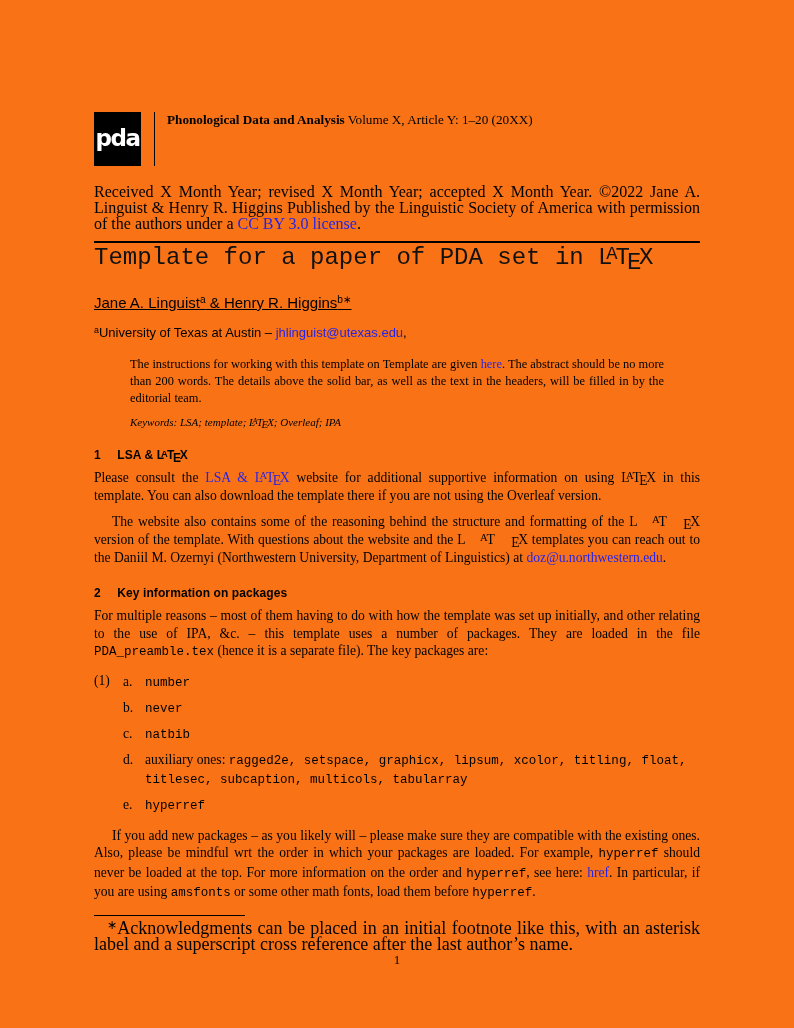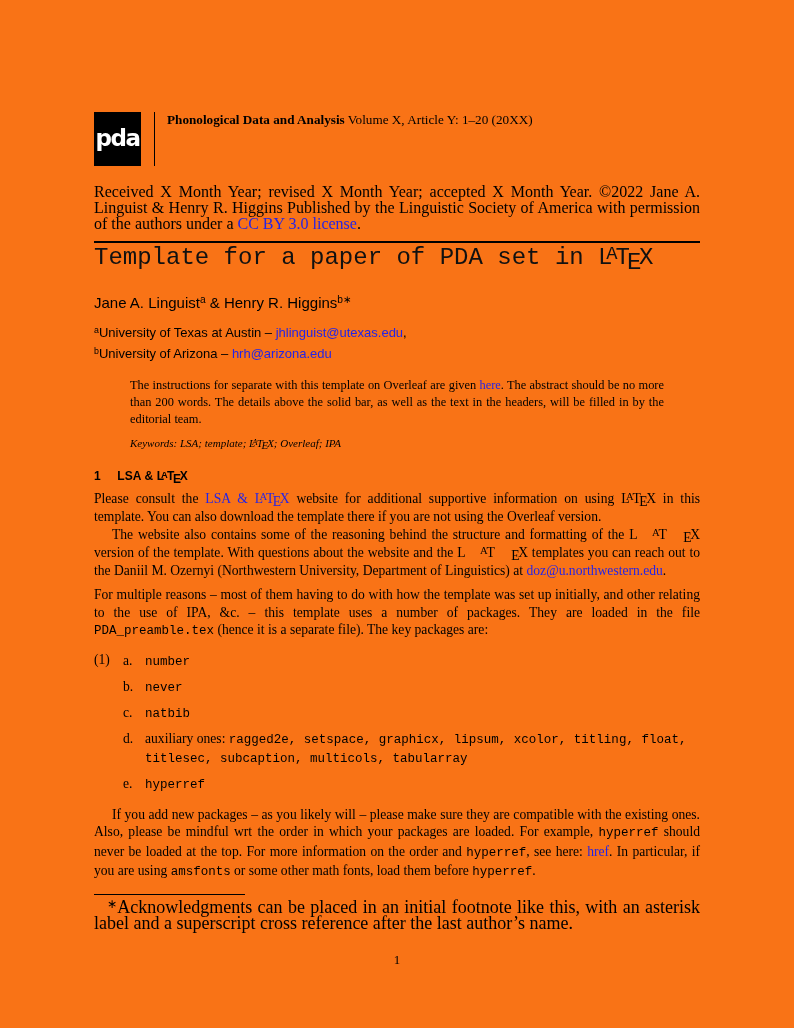--- a/index.html
+++ b/index.html
@@ -29,36 +29,36 @@
 
   .received { margin-top:18px; font-size:16px; line-height:16px; text-align:justify; }
 
   .title-rule { border:none; border-top:2px solid #000; margin-top:9px; }
 
   
   .paper-title {
     font-family:Liberation Mono, monospace;
     font-weight:normal; font-size:24px; line-height:1.25; color:#111;
   }
-  .authors { margin-top:21px; font-family:"Liberation Sans", sans-serif; font-size:15px; }
+  .authors { margin-top:21px; font-family:"Liberation Sans", sans-serif; font-size:15px;text-decoration:underline; }
   .affiliations { margin-top:11px; font-family:"Liberation Sans", sans-serif; font-size:13px; }
-  .affil { line-height:21px; }
+  .affil { line-height:21px;margin-top:8px; }
 
   
   .abstract { margin:13px 36px 0 36px; font-size:12.4px; line-height:17px; text-align:justify; }
   .keywords { margin:9px 36px 0 36px; font-size:11px; font-style:italic; }
 
   
   .section-heading {
     margin-top:20px; font-family:"Liberation Sans", sans-serif;
     font-size:12px; font-weight:bold; letter-spacing:0.1px;
   }
   .sec-num { margin-right:13px; }
   .body-par { margin-top:7px; line-height:17.3px; text-align:justify; }
-  .body-par.indent { margin-top:0; text-indent:18px; }
+  .body-par.indent { margin-top:8px; text-indent:18px; }
   .body-par.after-list { margin-top:12px; text-indent:18px; }
 
   
   .example { display:flex; margin-top:12px; }
   .ex-label { width:29px; flex-shrink:0; }
   .ex-items { flex:1; }
   .ex-item { display:flex; margin-bottom:6.5px; line-height:17.3px; }
   .ex-item:last-child { margin-bottom:0; }
   .ex-letter { width:22px; flex-shrink:0; }
   .ex-text { flex:1; }
@@ -98,37 +98,40 @@
   <p class="received"><span class="seg-plain">Received X Month Year; revised X Month Year; accepted X Month Year. ©2022 Jane A. Linguist &amp; Henry R. Higgins Published by the Linguistic Society of America with permission of the authors under a </span><span class="seg-link">CC BY 3.0 license</span><span class="seg-plain">.</span></p>
 
   <hr class="title-rule">
 
   <h1 class="paper-title"><span class="seg-plain">Template for a paper of PDA set in </span><span class="latex"><span>L</span><span class="la">A</span><span>T</span><span class="le">E</span><span>X</span></span></h1>
 
   <p class="authors"><span class="seg-plain">Jane A. Linguist</span><span class="seg-sup">a</span><span class="seg-plain"> &amp; Henry R. Higgins</span><span class="seg-sup">b∗</span></p>
 
   <div class="affiliations">
     <p class="affil"><span class="seg-sup">a</span><span class="seg-plain">University of Texas at Austin – </span><span class="seg-link">jhlinguist@utexas.edu</span><span class="seg-plain">,</span></p>
-    <p class="affil"><span class="seg-sup">b</span><span class="seg-plain">University of Arizona – </span><span class="seg-link">hrh@arizona.edu</span></p>
   </div>
 
-  <p class="abstract"><span class="seg-plain">The instructions for separate with this template on Overleaf are given </span><span class="seg-link">here</span><span class="seg-plain">. The abstract should be no more than 200 words. The details above the solid bar, as well as the text in the headers, will be filled in by the editorial team.</span></p>
+  <p class="abstract"><span class="seg-plain">The instructions for working with this template on Template are given </span><span class="seg-link">here</span><span class="seg-plain">. The abstract should be no more than 200 words. The details above the solid bar, as well as the text in the headers, will be filled in by the editorial team.</span></p>
 
   <p class="keywords"><span class="seg-plain">Keywords: LSA; template; </span><span class="latex"><span>L</span><span class="la">A</span><span>T</span><span class="le">E</span><span>X</span></span><span class="seg-plain">; Overleaf; IPA</span></p>
 
   <section>
     <h2 class="section-heading">
       <span class="sec-num">1</span>
       <span class="sec-title"><span class="seg-plain">LSA &amp; </span><span class="latex"><span>L</span><span class="la">A</span><span>T</span><span class="le">E</span><span>X</span></span></span>
     </h2>
     <p class="body-par"><span class="seg-plain">Please consult the </span><span class="seg-link">LSA &amp; </span><span class="latex seg-link"><span>L</span><span class="la">A</span><span>T</span><span class="le">E</span><span>X</span></span><span class="seg-plain"> website for additional supportive information on using </span><span class="latex"><span>L</span><span class="la">A</span><span>T</span><span class="le">E</span><span>X</span></span><span class="seg-plain"> in this template. You can also download the template there if you are not using the Overleaf version.</span></p>
     <p class="body-par indent"><span class="seg-plain">The website also contains some of the reasoning behind the structure and formatting of the </span><span class="latex"><span>L</span><span class="la">A</span><span>T</span><span class="le">E</span><span>X</span></span><span class="seg-plain"> version of the template. With questions about the website and the </span><span class="latex"><span>L</span><span class="la">A</span><span>T</span><span class="le">E</span><span>X</span></span><span class="seg-plain"> templates you can reach out to the Daniil M. Ozernyi (Northwestern University, Department of Linguistics) at </span><span class="seg-link">doz@u.northwestern.edu</span><span class="seg-plain">.</span></p>
   </section>
 
   <section>
+    <h2 class="section-heading">
+      <span class="sec-num">2</span>
+      <span class="sec-title"><span class="seg-plain">Key information on packages</span></span>
+    </h2>
     <p class="body-par"><span class="seg-plain">For multiple reasons – most of them having to do with how the template was set up initially, and other relating to the use of IPA, &amp;c. – this template uses </span><span class="seg-italic">a number</span><span class="seg-plain"> of packages. They are loaded in the file </span><span class="seg-mono">PDA_preamble.tex</span><span class="seg-plain"> (hence it is a separate file). The key packages are:</span></p>
 
     <div class="example">
       <div class="ex-label">(1)</div>
       <div class="ex-items">
         <div class="ex-item">
           <span class="ex-letter">a.</span>
           <span class="ex-text"><span class="seg-mono">number</span></span>
         </div>
         <div class="ex-item">

